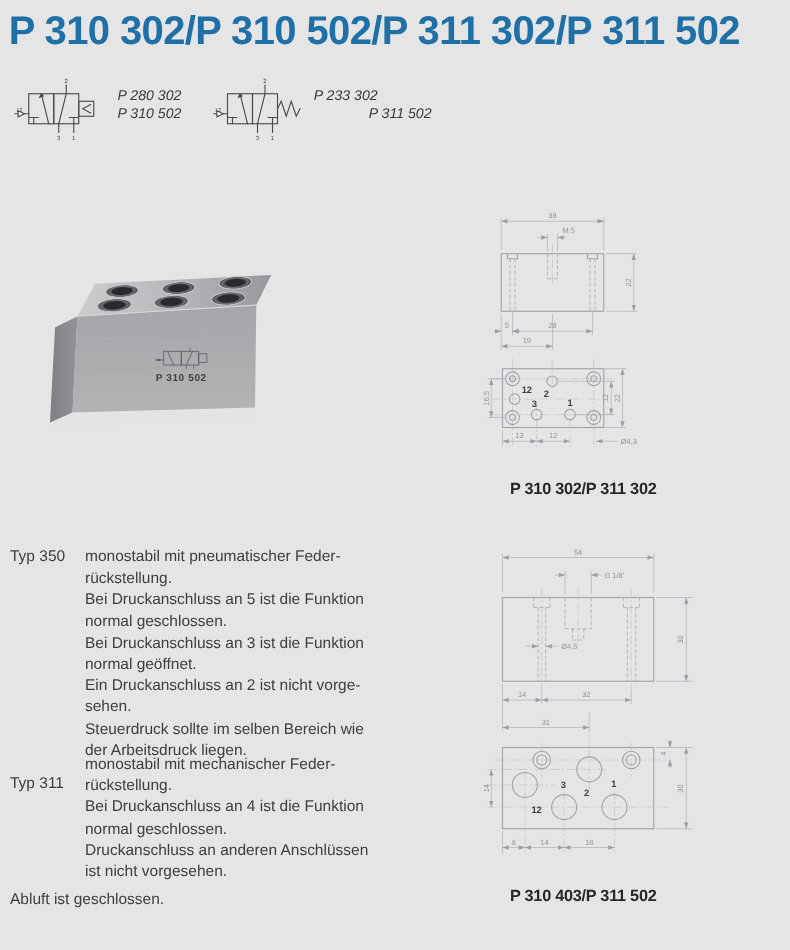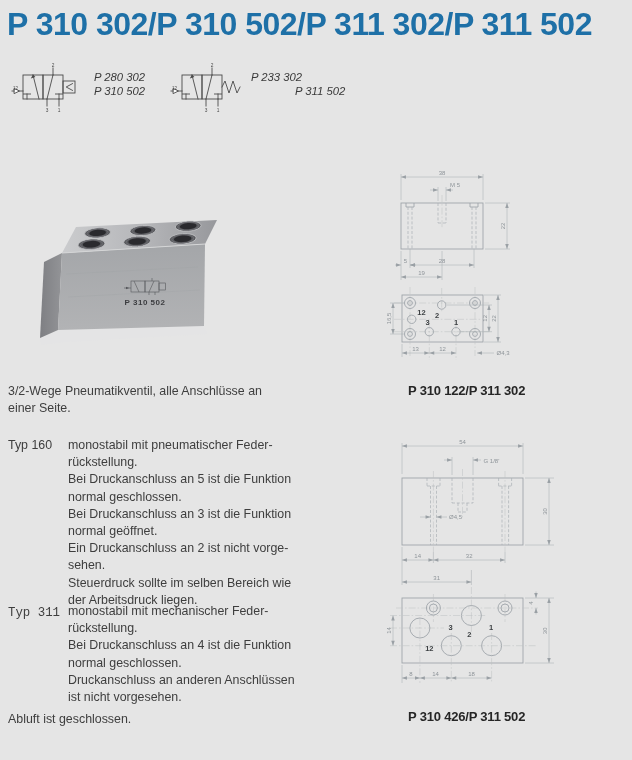--- a/index.html
+++ b/index.html
@@ -133,34 +133,32 @@
     <g class="eng">
       <rect x="93" y="79" width="14" height="11"></rect>
         <rect x="107" y="79" width="14" height="11"></rect>
       <path d="M96,79 L101,90 M116,79 L111,90 M114,79 V76 M111,90 V93 M117,90 V93 M86,86 H93"></path>
       <path d="M88,84.8 L91.2,86 L88,87.2 Z" fill="#56575b" stroke="none"></path>
       <rect x="121" y="81" width="6.5" height="7"></rect>
     </g>
     <text class="engt" x="107" y="103" text-anchor="middle">P 310 502</text>
   </svg>
 
-  <div class="abs body-text" style="left:8px;top:383px;width:310px;">3/2-Wege Pneumatikventil, alle Anschlüsse an
-einer Seite.</div>
-  <div class="abs body-text" style="left:8px;top:437px;">Typ 160</div>
+  <div class="abs body-text" style="left:8px;top:437px;">Typ 350</div>
   <div class="abs body-text" style="left:68px;top:437px;width:255px;">monostabil mit pneumatischer Feder-
 rückstellung.
 Bei Druckanschluss an 5 ist die Funktion
 normal geschlossen.
 Bei Druckanschluss an 3 ist die Funktion
 normal geöffnet.
 Ein Druckanschluss an 2 ist nicht vorge-
 sehen.
 Steuerdruck sollte im selben Bereich wie
 der Arbeitsdruck liegen.</div>
-  <div class="abs body-text" style="left:8px;top:605px;font-family:Liberation Mono, monospace;">Typ 311</div>
+  <div class="abs body-text" style="left:8px;top:618px;">Typ 311</div>
   <div class="abs body-text" style="left:68px;top:603px;width:255px;">monostabil mit mechanischer Feder-
 rückstellung.
 Bei Druckanschluss an 4 ist die Funktion
 normal geschlossen.
 Druckanschluss an anderen Anschlüssen
 ist nicht vorgesehen.</div>
   <div class="abs body-text" style="left:8px;top:711px;">Abluft ist geschlossen.</div>
 
   <svg class="abs" style="left:386px;top:166px;" width="246" height="208" viewBox="0 0 246 208">
     <defs>
@@ -223,21 +221,21 @@
       <text class="dimt" x="109.8" y="152.5" text-anchor="middle" transform="rotate(-90 109.8 152.5)">22</text>
       <path class="thin" d="M16,178 V191"></path>
       <line class="thin" x1="16" y1="187" x2="43.3" y2="187" marker-start="url(#ar)" marker-end="url(#ar)"></line>
       <text class="dimt" x="29.6" y="184.8" text-anchor="middle">13</text>
       <line class="thin" x1="43.3" y1="187" x2="70" y2="187" marker-start="url(#ar)" marker-end="url(#ar)"></line>
       <text class="dimt" x="56.6" y="184.8" text-anchor="middle">12</text>
       <line class="thin" x1="108" y1="187" x2="91" y2="187" marker-end="url(#ar)"></line>
       <text class="dimt" x="110.5" y="189.3" text-anchor="start">Ø4,3</text>
     </g>
   </svg>
-  <div class="abs caption" style="left:408px;top:383px;">P 310 122/P 311 302</div>
+  <div class="abs caption" style="left:408px;top:383px;">P 310 302/P 311 302</div>
 
   <svg class="abs" style="left:386px;top:437px;" width="246" height="262" viewBox="0 0 246 262">
     <g>
       <rect class="ol" x="16" y="41" width="121" height="67"></rect>
       <path class="hid" d="M66,41 V66 M87,41 V66 M66,66 H87 M72,66 V75 M81,66 V75 M72,75 H81"></path>
       <path class="hid" d="M41,41 V49 M54,41 V49 M41,49 H54 M44.5,49 V108 M50.5,49 V108"></path>
       <path class="hid" d="M112.6,41 V49 M125.6,41 V49 M112.6,49 H125.6 M116,49 V108 M122.6,49 V108"></path>
       <path class="cl" d="M76.5,32 V82 M47.4,34 V115 M119,34 V115"></path>
       <path class="thin" d="M16,37 V6 M137,37 V6"></path>
       <line class="thin" x1="16" y1="9" x2="137" y2="9" marker-start="url(#ar)" marker-end="url(#ar)"></line>
@@ -287,15 +285,15 @@
       <text class="dimt" x="160.6" y="193.8" text-anchor="middle" transform="rotate(-90 160.6 193.8)">30</text>
       <path class="thin" d="M16,228 V246"></path>
       <line class="thin" x1="16" y1="241" x2="33.9" y2="241" marker-start="url(#ar)" marker-end="url(#ar)"></line>
       <text class="dimt" x="25" y="238.8" text-anchor="middle">8</text>
       <line class="thin" x1="33.9" y1="241" x2="65.3" y2="241" marker-start="url(#ar)" marker-end="url(#ar)"></line>
       <text class="dimt" x="49.6" y="238.8" text-anchor="middle">14</text>
       <line class="thin" x1="65.3" y1="241" x2="105.6" y2="241" marker-start="url(#ar)" marker-end="url(#ar)"></line>
       <text class="dimt" x="85.5" y="238.8" text-anchor="middle">18</text>
     </g>
   </svg>
-  <div class="abs caption" style="left:408px;top:709px;">P 310 426/P 311 502</div>
+  <div class="abs caption" style="left:408px;top:709px;">P 310 403/P 311 502</div>
 
 </div>
 
 </body></html>

